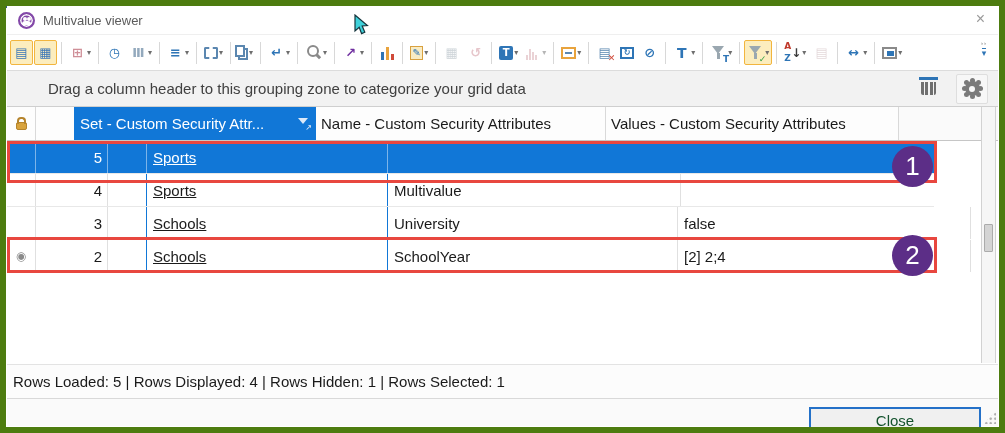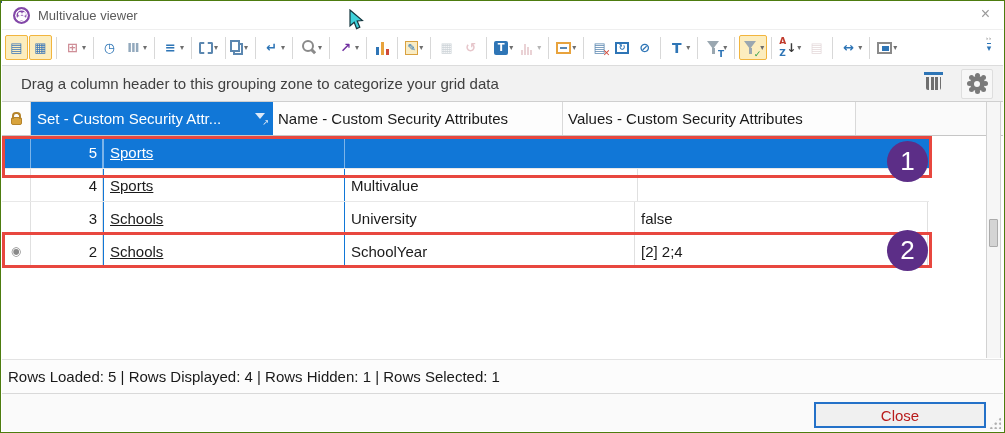--- a/index.html
+++ b/index.html
@@ -1,17 +1,17 @@
 <!DOCTYPE html>
 <html><head>
 <meta charset="utf-8">
 <style>
   * { margin:0; padding:0; box-sizing:border-box; }
   html,body { width:1005px; height:433px; background:#e9e9e9; font-family:"Liberation Sans","DejaVu Sans",sans-serif; }
-  .dialog { position:relative; width:1005px; height:433px; background:#fff; border:1px solid #4d7c0f; overflow:hidden; }
+  .dialog { position:relative; width:1005px; height:433px; background:#fff; border:6px solid #4d7c0f; overflow:hidden; }
 
   
   .titlebar { position:absolute; top:0; left:1px; right:1px; height:29px; background:#fff; display:flex; align-items:center; padding-left:11px; gap:8px; border-bottom:1px solid #efefef; }
   .appicon { width:17px; height:17px; border-radius:50%; border:2px solid #8348a8; background:#8348a8; position:relative; flex:0 0 auto; box-shadow:0 0 0 1.5px #fff inset; }
   .appicon i { position:absolute; width:4px; height:4px; border-radius:50%; background:#fff; top:3px; }
   .appicon i.d1 { left:2.5px; } .appicon i.d2 { right:2.5px; }
   .appicon::after { content:""; position:absolute; left:2px; right:2px; bottom:2px; height:4px; border-radius:3px 3px 0 0; background:#fff; }
   .wtitle { font-size:13px; color:#5c5c5c; }
   .tclose { position:absolute; right:9px; top:4px; font-size:16px; color:#9a9a9a; padding:0 4px; cursor:default; }
   .topaccent { position:absolute; top:0; left:0; width:676px; height:2px; background:#2f5a7d; }
@@ -54,37 +54,37 @@
   .i-az::before { content:"A"; position:absolute; left:0; top:-2px; color:#c0392b; font-size:9px; font-weight:bold; }
   .i-az::after { content:"Z"; position:absolute; left:0; bottom:-2px; color:#2e75b6; font-size:9px; font-weight:bold; }
   .i-fmt { width:15px; height:12px; border:2px solid #8a8a8a; }
   .i-fmt::after { content:""; position:absolute; right:1px; bottom:1px; width:7px; height:5px; background:#2e75b6; }
   .tb-overflow { position:absolute; right:6px; top:5px; width:16px; display:flex; flex-direction:column; align-items:center; line-height:1; }
   .tb-overflow .ov1 { font-size:6px; color:#6e6e6e; letter-spacing:1px; }
   .tb-overflow .ov2 { font-size:9px; color:#2e75b6; border-top:1px solid #2e75b6; margin-top:2px; }
 
   
   .groupzone { position:absolute; top:65px; left:1px; right:1px; height:36px; background:#f2f2f2; border-bottom:1px solid #cfcfcf; display:flex; align-items:center; padding:0 10px 0 19px; }
-  .gz-text { font-size:15px; color:#404040; flex:1; }
+  .gz-text { font-size:15px; color:#404040; flex:1;margin-left:22px; }
   .trash { width:15px; height:13px; position:relative; margin-right:20px;
       background:linear-gradient(90deg,#6f6f6f 0 3px,#f2f2f2 3px 4.5px,#6f6f6f 4.5px 7.5px,#f2f2f2 7.5px 9px,#6f6f6f 9px 12px,#f2f2f2 12px 13.5px,#6f6f6f 13.5px 15px);
       border-radius:0 0 2px 2px; }
   .trash::before { content:""; position:absolute; left:-2px; top:-5px; width:19px; height:3px; background:#2e75b6; }
   .gearbtn { width:32px; height:30px; border:1px solid #dedede; background:#f7f7f7; border-radius:2px; display:grid; place-items:center; }
   .gear { width:15px; height:15px; background:#7a7a7a; border-radius:50%; position:relative;
       box-shadow:0 -8px 0 -5px #7a7a7a,0 8px 0 -5px #7a7a7a,-8px 0 0 -5px #7a7a7a,8px 0 0 -5px #7a7a7a,6px 6px 0 -5px #7a7a7a,-6px -6px 0 -5px #7a7a7a,6px -6px 0 -5px #7a7a7a,-6px 6px 0 -5px #7a7a7a; }
   .gear::after { content:""; position:absolute; inset:4.5px; background:#f7f7f7; border-radius:50%; }
 
   
   .grid { position:absolute; top:101px; left:1px; right:1px; height:257px; background:#fff; }
   .ghead { display:flex; height:34px; border-bottom:1px solid #c6c6c6; background:#fdfdfd; }
   .hc { display:flex; align-items:center; font-size:15px; color:#1a1a1a; border-right:1px solid #d9d9d9; padding:0 5px; overflow:hidden; white-space:nowrap; }
   .c1 { width:29px; flex:0 0 auto; justify-content:center; }
   .c2 { width:72px; flex:0 0 auto; }
-  .c3 { width:242px; flex:0 0 auto; }
+  .c3 { width:242px; flex:0 0 auto;margin-left:38px; }
   .c4 { width:290px; flex:0 0 auto; }
   .c5 { width:293px; flex:0 0 auto; }
   .crest { flex:1; border-right:none; background:#fafafa; }
   .hc.sel { background:#1177d7; color:#fff; border-left:1px solid #1177d7; border-right:1px solid #1177d7; }
   .hcaret { margin-left:auto; font-size:8px; color:#bdbdbd; font-family:"DejaVu Sans",sans-serif; }
   .lockico { width:11px; height:8px; background:#d8a33c; border:1px solid #b5842c; border-radius:2px; position:relative; margin-top:5px; flex:0 0 auto; }
   .lockico::before { content:""; position:absolute; width:5px; height:5px; border:2px solid #b5842c; border-bottom:none; border-radius:4px 4px 0 0; left:0; top:-6px; }
   .c2 .lockico { margin-right:6px; }
   .hfunnel { width:12px; height:13px; position:relative; margin-left:auto; }
   .hfunnel::before { content:""; position:absolute; left:0; top:1px; border-left:5px solid transparent; border-right:5px solid transparent; border-top:6px solid #dce9f8; }
@@ -105,21 +105,21 @@
   .rr1 { left:1px; top:135px; width:930px; height:42px; }
   .rr2 { left:1px; top:231px; width:930px; height:36px; }
   .anno-circle { position:absolute; width:41px; height:41px; border-radius:50%; background:#5c2e87; color:#fff; font-size:26px; display:grid; place-items:center; pointer-events:none; }
   .ac1 { left:886px; top:140px; }
   .ac2 { left:886px; top:229px; }
 
   
   .statusbar { position:absolute; top:358px; left:1px; right:1px; height:34px; background:#fcfcfc; border-top:1px solid #e3e3e3; display:flex; align-items:center; padding-left:6px; }
   .statusbar span { font-size:15px; color:#1a1a1a; }
   .footer { position:absolute; top:392px; left:1px; right:1px; bottom:1px; background:#fafafa; border-top:1px solid #d9d9d9; }
-  .closebtn { position:absolute; right:17px; top:8px; width:172px; height:26px; border:2px solid #2471c8; background:#f0f0f0; font-size:15px; color:#b91c1c; font-family:"Liberation Sans","DejaVu Sans",sans-serif; }
+  .closebtn { position:absolute; right:17px; top:8px; width:172px; height:26px; border:2px solid #2471c8; background:#f0f0f0; font-size:15px; color:#14532d; font-family:"Liberation Sans","DejaVu Sans",sans-serif; }
   .grip { position:absolute; right:2px; bottom:2px; width:13px; height:13px;
       background-image:radial-gradient(#ababab 1px, transparent 1.4px); background-size:4.5px 4.5px; background-position:1px 1px;
       clip-path:polygon(100% 0,100% 100%,0 100%); }
 
   .cursor { position:absolute; left:348px; top:8px; pointer-events:none; }
 </style>
 </head>
 <body>
 
 <div class="dialog">

